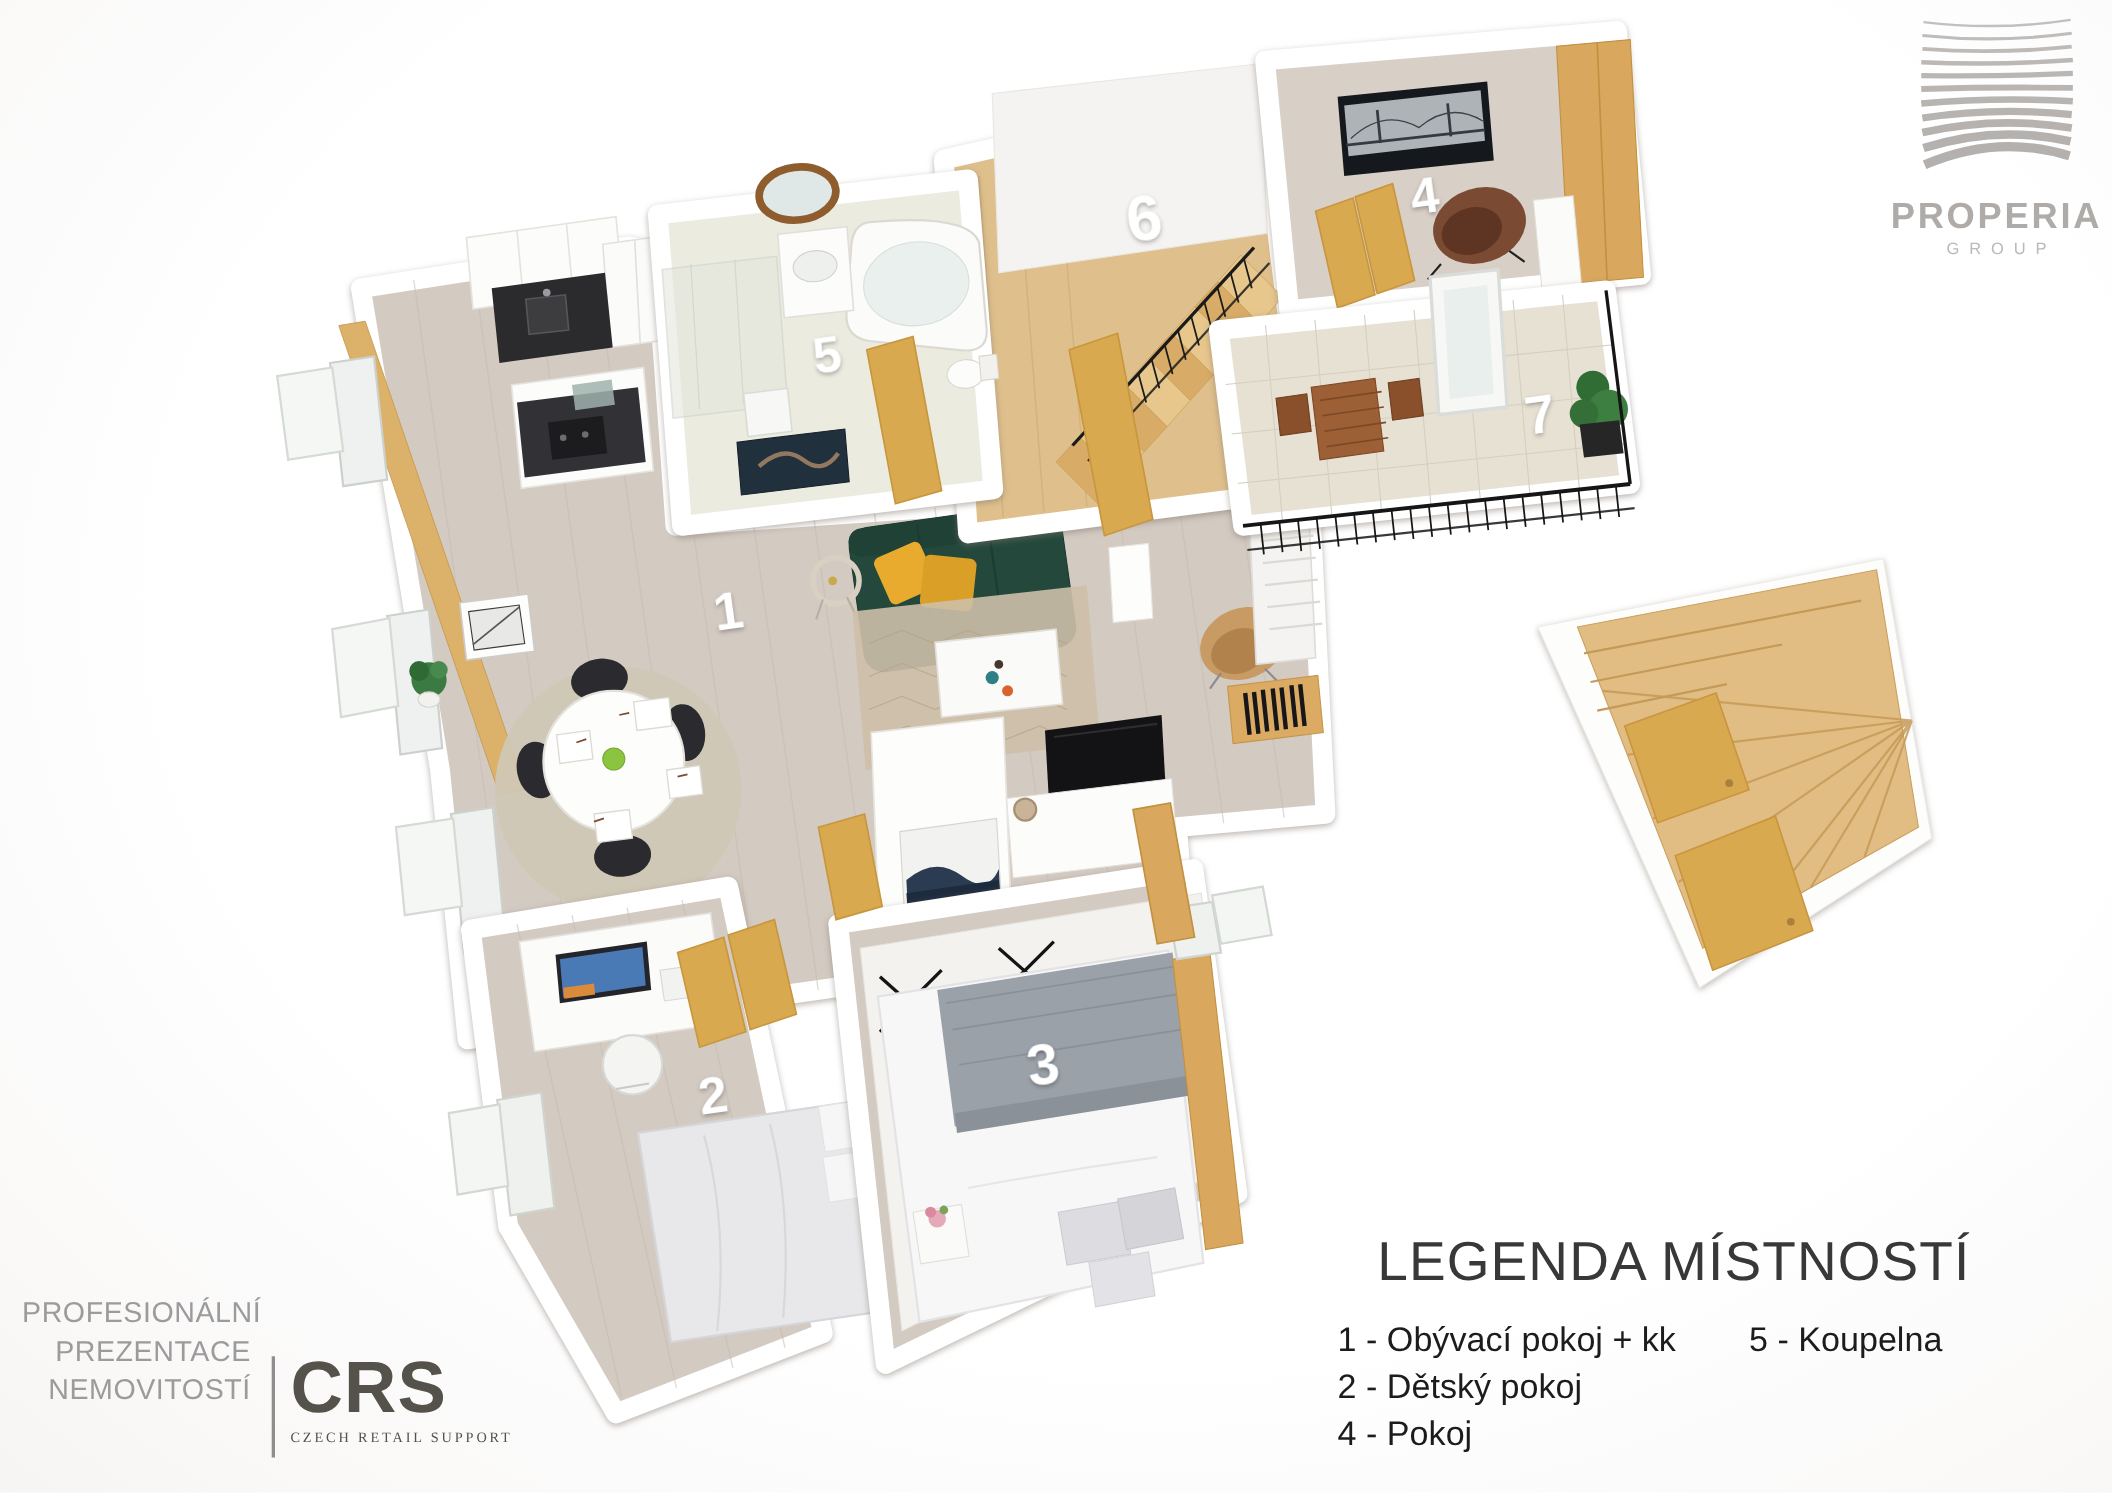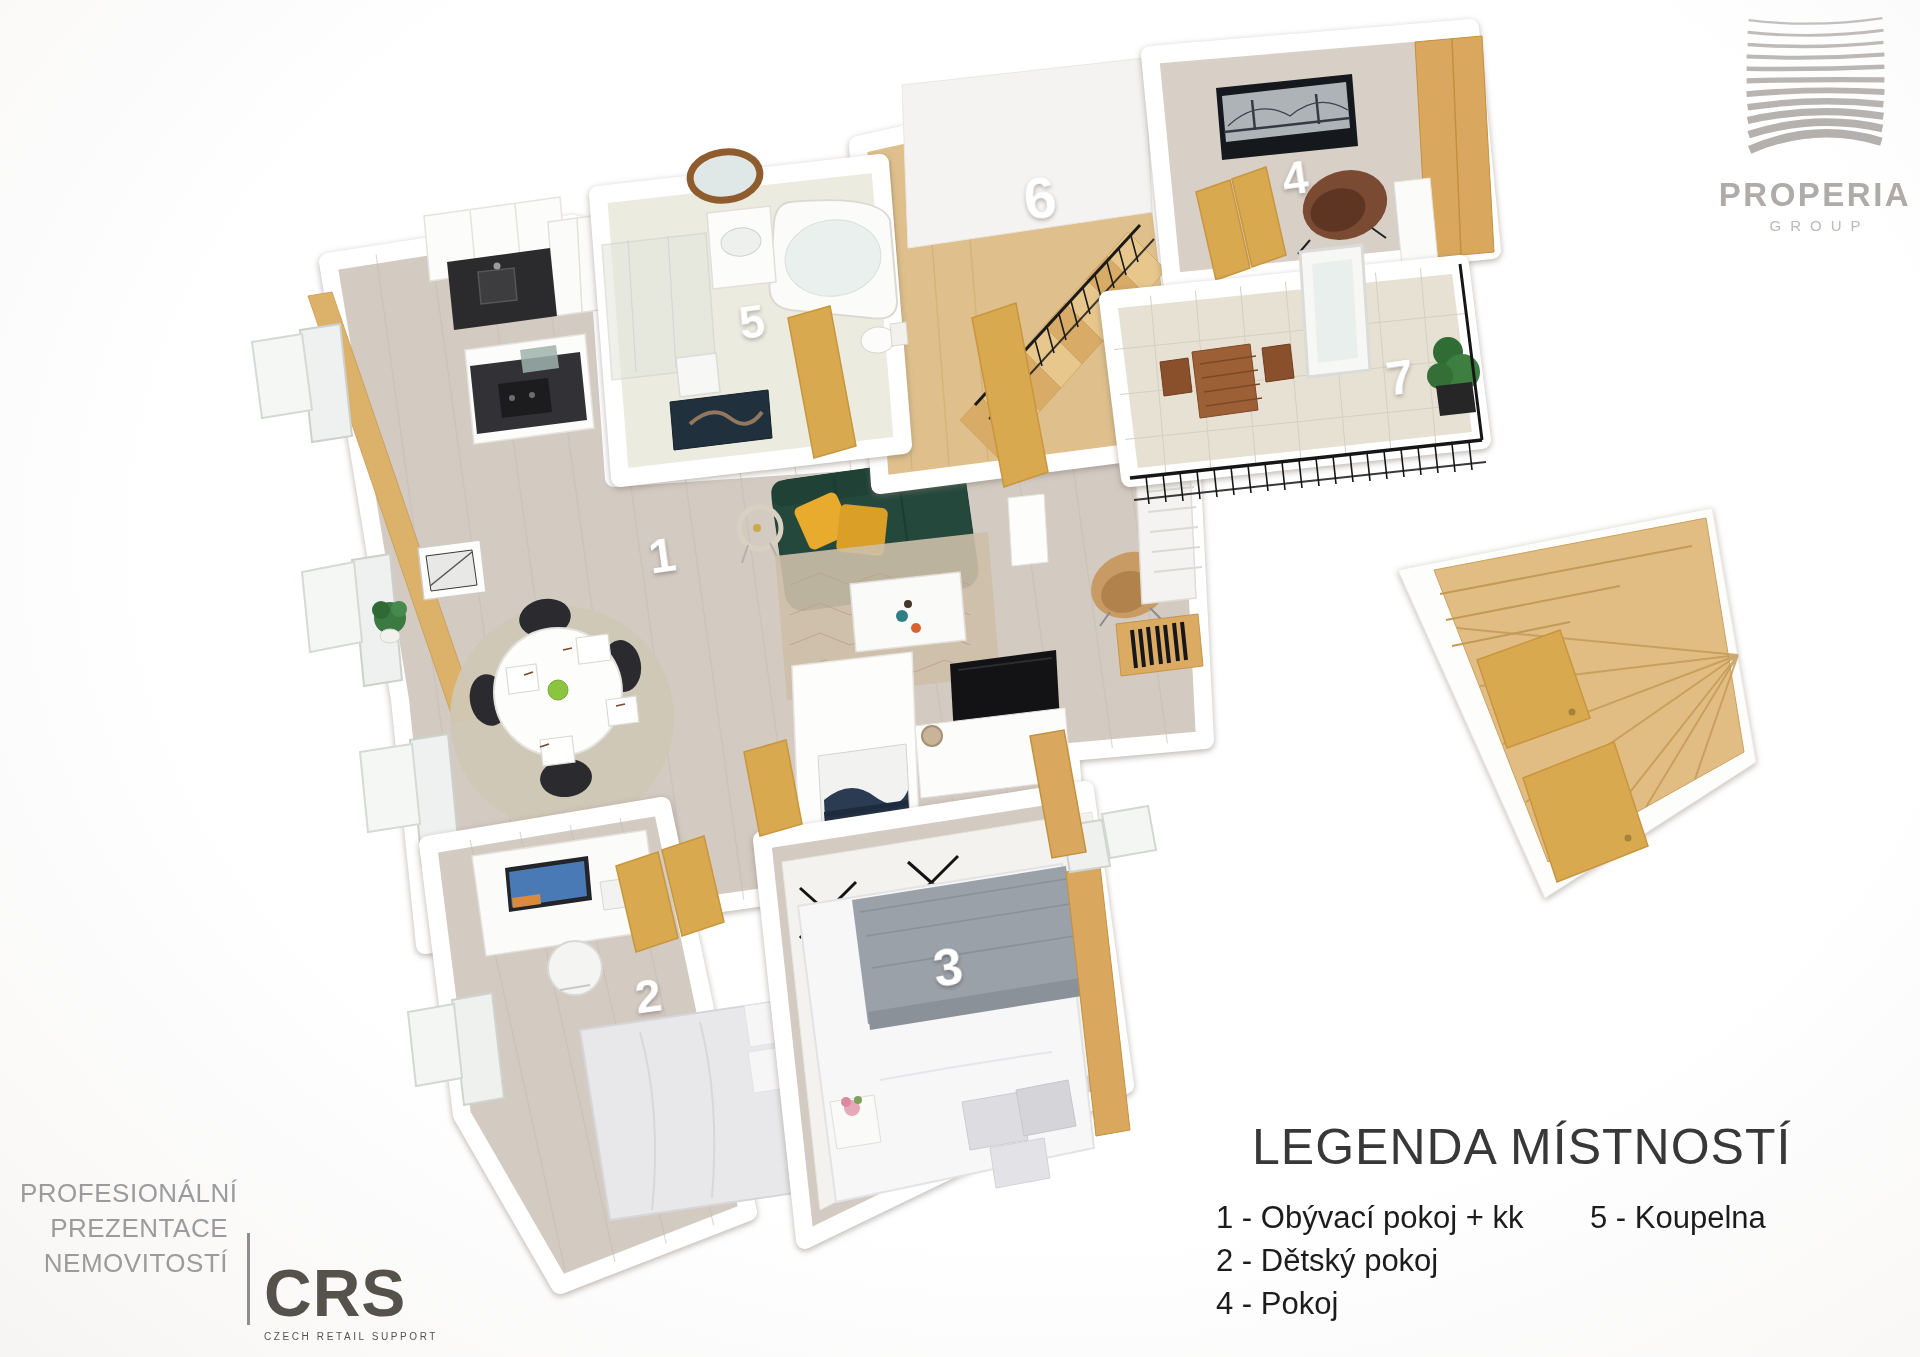--- a/index.html
+++ b/index.html
@@ -20,23 +20,23 @@
   .legend-col.c1{width:374px;}
   .legend-item{font-size:31px;font-weight:normal;line-height:43px;white-space:nowrap;color:#1c1c1c;}
   
   .properia{position:absolute;left:1700px;top:12px;width:230px;text-align:center;}
   .properia .name{font-size:33px;font-weight:bold;letter-spacing:2.5px;color:#aeaba8;margin-top:8px;}
   .properia .grp{font-size:15px;letter-spacing:9px;color:#bcb9b6;margin-top:3px;padding-left:9px;}
   
   .crs-tagline{position:absolute;left:20px;top:1176px;width:208px;text-align:right;
                font-size:26px;font-weight:100;line-height:35px;letter-spacing:.5px;color:#9b9b9b;}
   .crs-divider{position:absolute;left:247px;top:1233px;width:3px;height:92px;background:#8e8e8e;}
-  .crs-logo{position:absolute;left:264px;top:1228px;width:136px;text-align:center;color:#55514b;margin-top:32px;}
+  .crs-logo{position:absolute;left:264px;top:1228px;width:136px;text-align:center;color:#55514b;}
   .crs-logo .big{font-size:66px;font-weight:bold;line-height:66px;letter-spacing:1px;}
-  .crs-logo .sub{font-size:10px;letter-spacing:2.6px;margin-top:5px;white-space:nowrap;}
+  .crs-logo .sub{font-size:13px;letter-spacing:2.6px;margin-top:5px;white-space:nowrap;font-family:Liberation Serif, serif;}
 </style>
 </head>
 <body>
 
 <div class="stage">
 
 <svg class="plan" width="1920" height="1357" viewBox="0 0 1920 1357">
   <defs>
     <clipPath id="cpLiving">
           <path d="M328,262 L572,224 L596,228 L614,478 L1190,438 L1205,740 L1070,752 L1078,850 L800,892 L425,945 L400,700 Z"></path>

